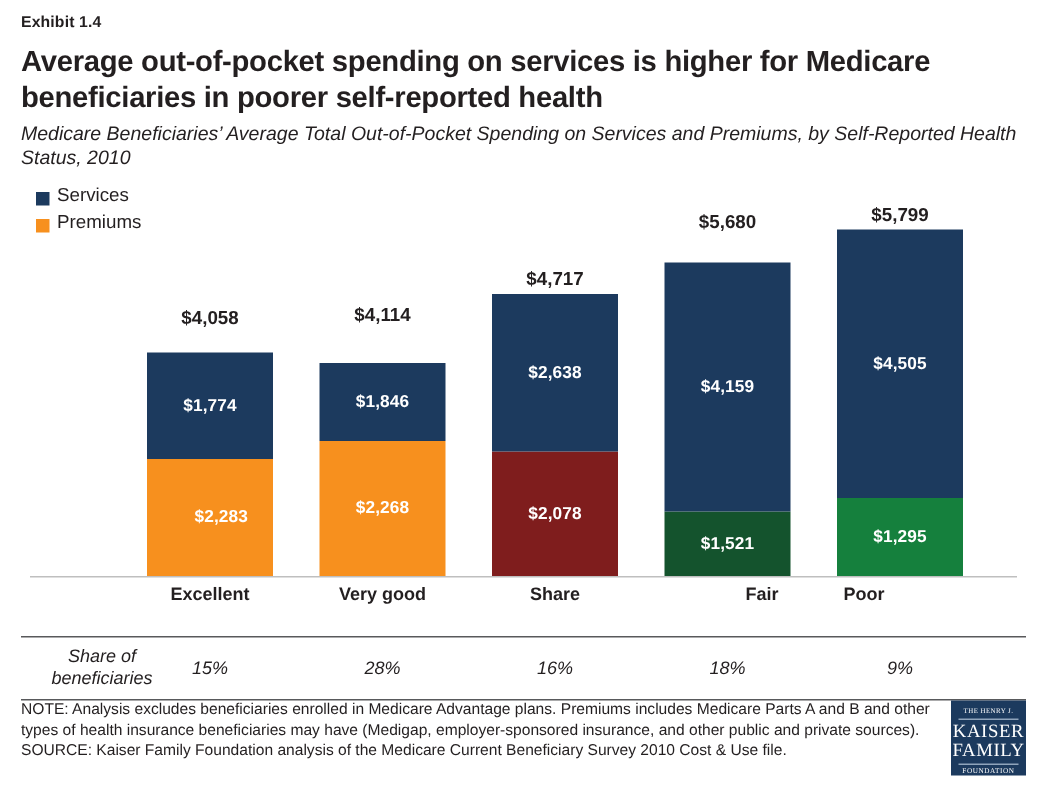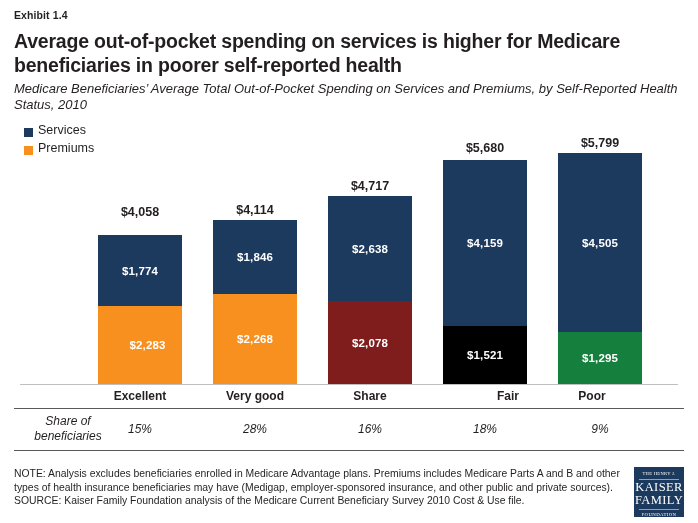--- a/index.html
+++ b/index.html
@@ -131,21 +131,21 @@
     position: absolute;
     text-align: center;
     font-size: 12px;
     font-weight: bold;
     top: 2px;
     white-space: nowrap;
   }
   .share-table {
     position: relative;
     height: 41px;
-    margin-top: 1px;
+    margin-top: 17px;
     border-top: 1.3px solid #58595b;
     border-bottom: 1.3px solid #58595b;
   }
   .share-title {
     position: absolute;
     left: 10px;
     width: 88px;
     top: 5px;
     text-align: center;
     font-size: 12px;
@@ -249,36 +249,36 @@
           </div>
           <div class="seg" style="height: 70.6739px; background: rgb(28, 58, 94);">
             <span class="seg-label">$1,774</span>
           </div>
         </div>
         <div class="total-label" style="left: 84px; width: 84px; bottom: 165.665px;">$4,058</div>
         <div class="bar-group" style="left: 199px; width: 84px;">
           <div class="seg" style="height: 90.3542px; background: rgb(247, 144, 30);">
             <span class="seg-label">$2,268</span>
           </div>
-          <div class="seg" style="height: 74px; background: rgb(28, 58, 94);">
+          <div class="seg" style="height: 52px; background: rgb(28, 58, 94);">
             <span class="seg-label">$1,846</span>
           </div>
         </div>
         <div class="total-label" style="left: 199px; width: 84px; bottom: 167.896px;">$4,114</div>
         <div class="bar-group" style="left: 314px; width: 84px;">
           <div class="seg" style="height: 82.7848px; background: #7f1d1d;">
             <span class="seg-label">$2,078</span>
           </div>
           <div class="seg" style="height: 105.095px; background: rgb(28, 58, 94);">
             <span class="seg-label">$2,638</span>
           </div>
         </div>
         <div class="total-label" style="left: 314px; width: 84px; bottom: 191.919px;">$4,717</div>
         <div class="bar-group" style="left: 429px; width: 84px;">
-          <div class="seg" style="height: 58px; background: #000000;">
+          <div class="seg" style="height: 43px; background: #14532d;">
             <span class="seg-label">$1,521</span>
           </div>
           <div class="seg" style="height: 165.689px; background: rgb(28, 58, 94);">
             <span class="seg-label">$4,159</span>
           </div>
         </div>
         <div class="total-label" style="left: 429px; width: 84px; bottom: 230.284px;">$5,680</div>
         <div class="bar-group" style="left: 544px; width: 84px;">
           <div class="seg" style="height: 51.5911px; background: #15803d;">
             <span class="seg-label">$1,295</span>
@@ -289,21 +289,21 @@
         </div>
         <div class="total-label" style="left: 544px; width: 84px; bottom: 235.025px;">$5,799</div>
       </div>
   </div>
 
   <div class="cat-row" id="cat-row">
       <div class="cat-label" style="left: 84px; width: 84px;">Excellent</div>
       <div class="cat-label" style="left: 199px; width: 84px;">Very good</div>
       <div class="cat-label" style="left: 314px; width: 84px;">Share</div>
       <div class="cat-label" style="left: 452px; width: 84px;">Fair</div>
-      <div class="cat-label" style="left: 536px; width: 84px;">Poor</div>
+      <div class="cat-label" style="left: 520px; width: 84px;">Poor</div>
     </div>
 
   <div class="share-table" id="share-table">
     <div class="share-title">
       <span>Share of</span><br>
       <span>beneficiaries</span>
     </div>
   <div class="share-value" style="left: 84px; width: 84px;">15%</div>
       <div class="share-value" style="left: 199px; width: 84px;">28%</div>
       <div class="share-value" style="left: 314px; width: 84px;">16%</div>

